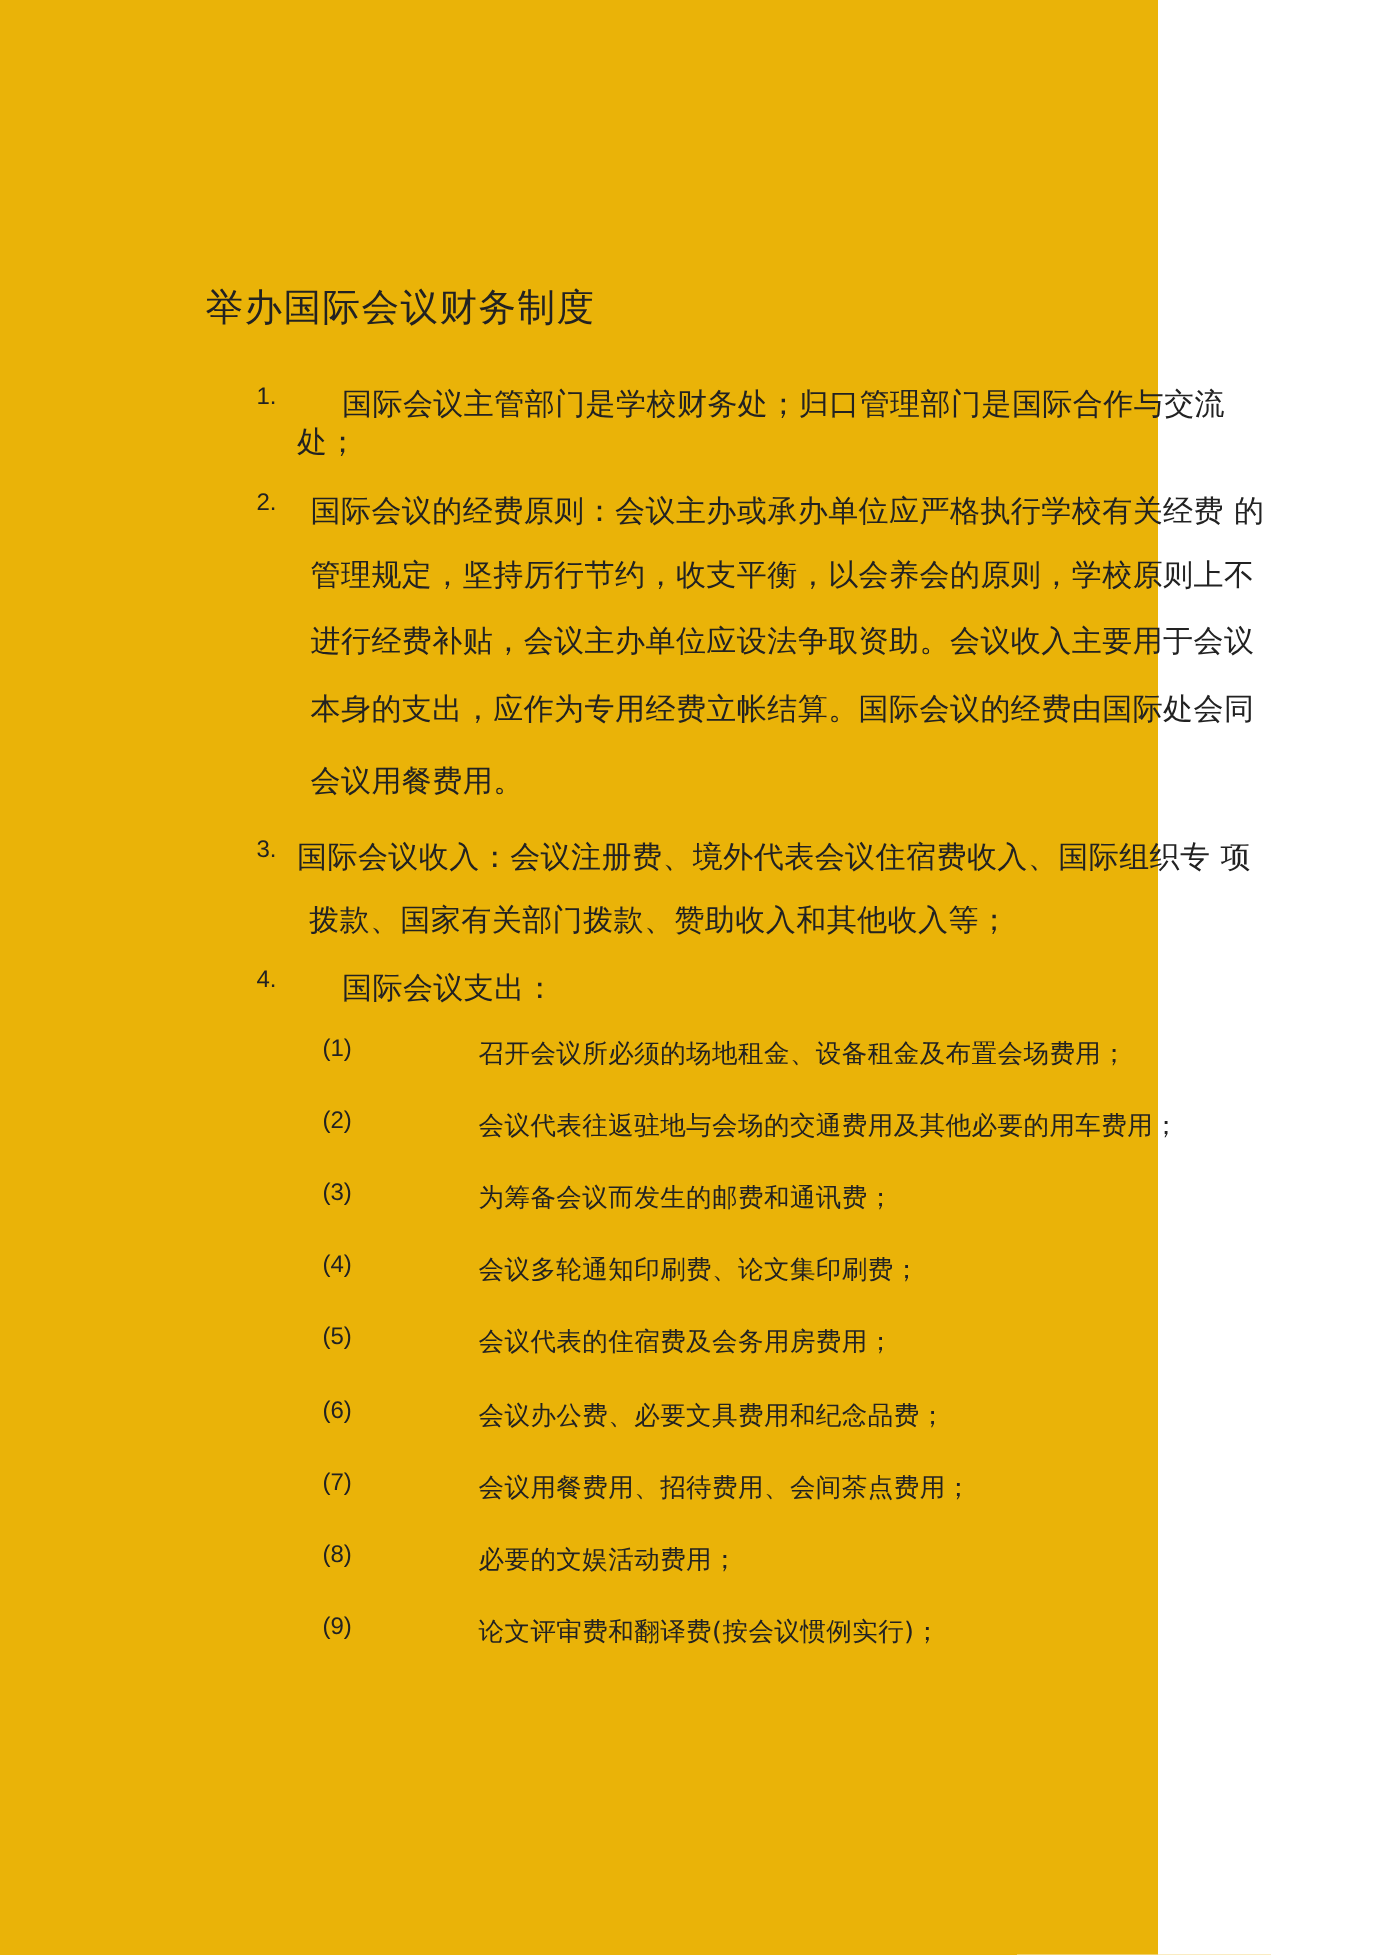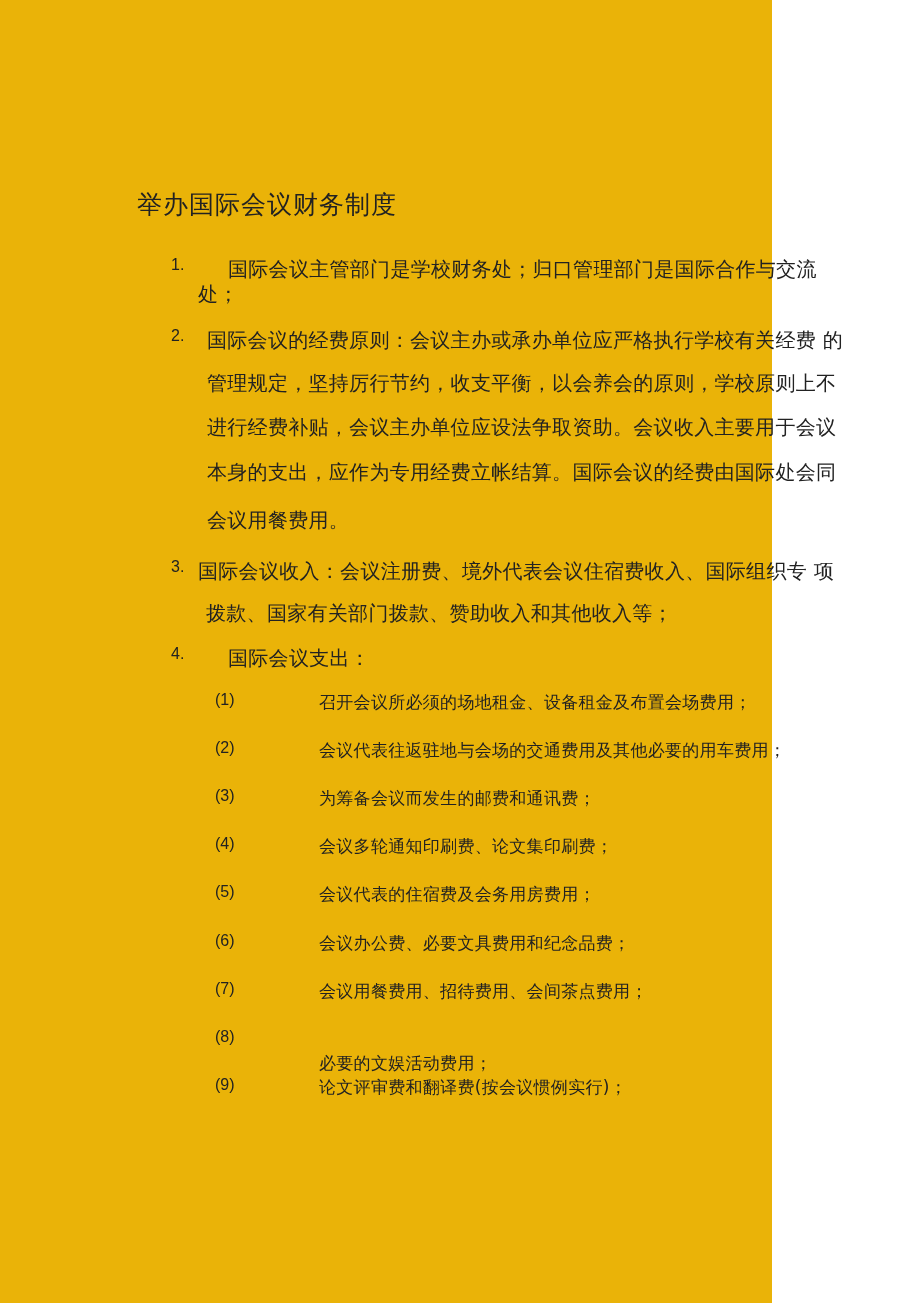--- a/index.html
+++ b/index.html
@@ -116,21 +116,21 @@
     <div>
       <span class="subnum" style="top:932px;">(6)</span>
       <span class="subtext" style="top:932px;">会议办公费、必要文具费用和纪念品费；</span>
     </div>
     <div>
       <span class="subnum" style="top:980px;">(7)</span>
       <span class="subtext" style="top:980px;font-family:Liberation Mono, monospace;">会议用餐费用、招待费用、会间茶点费用；</span>
     </div>
     <div>
       <span class="subnum" style="top:1028px;">(8)</span>
-      <span class="subtext" style="top:1052px;">必要的文娱活动费用；</span>
+      <span class="subtext" style="top:1028px;">必要的文娱活动费用；</span>
     </div>
     <div>
       <span class="subnum" style="top:1076px;">(9)</span>
       <span class="subtext" style="top:1076px;">论文评审费和翻译费(按会议惯例实行)；</span>
     </div>
   </div>
 
 </div>
 
 </body></html>

